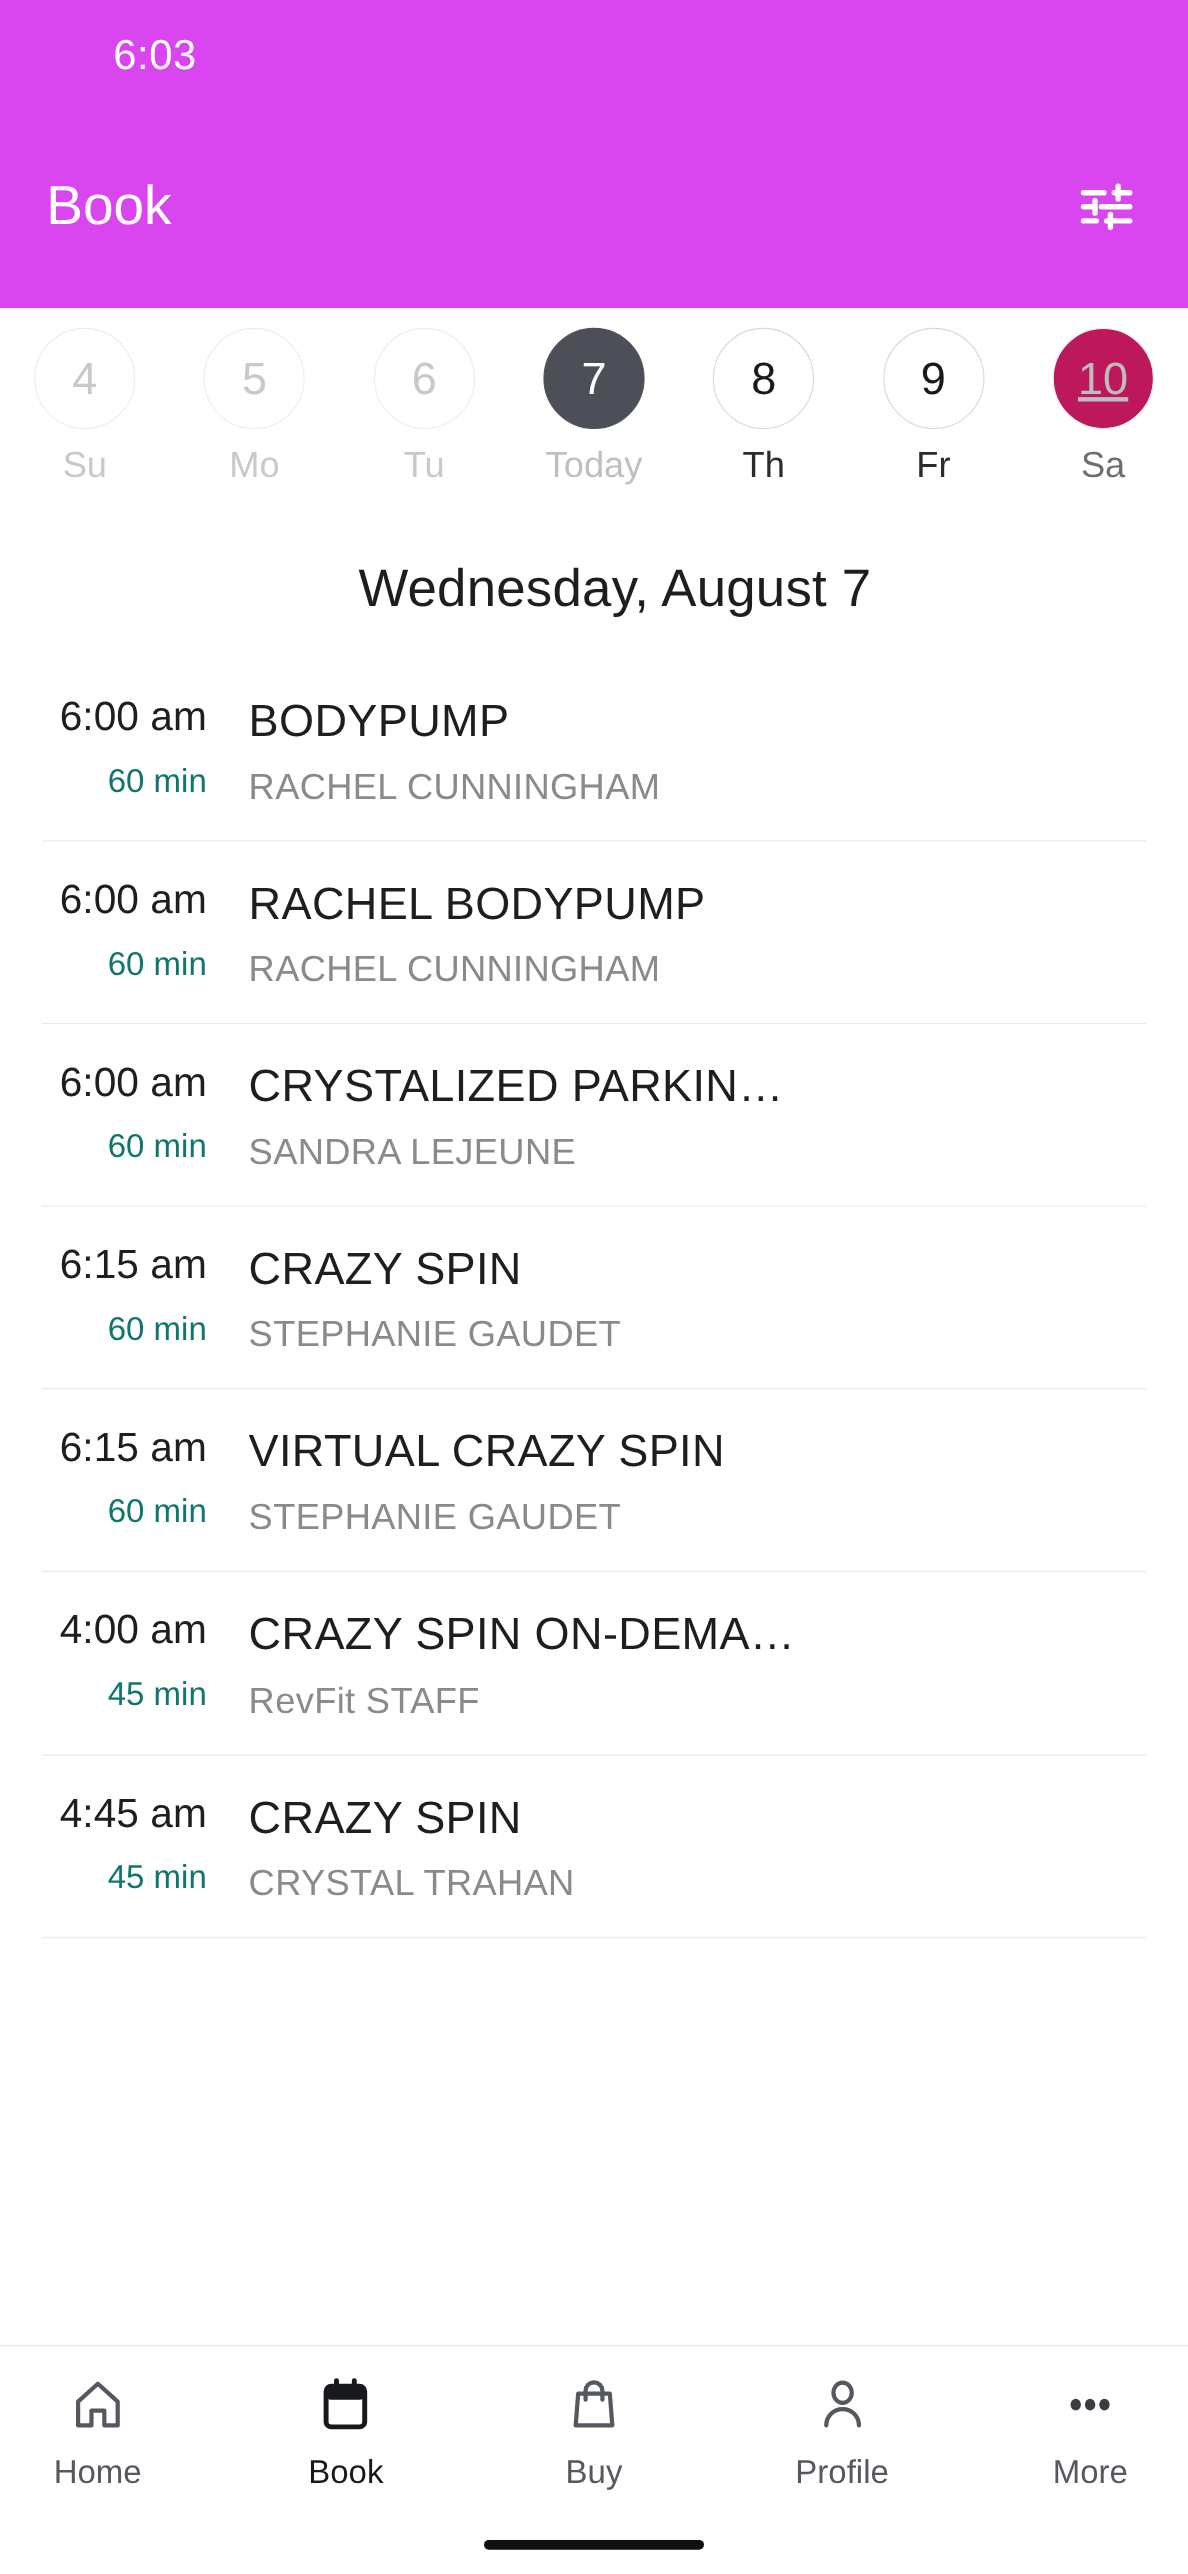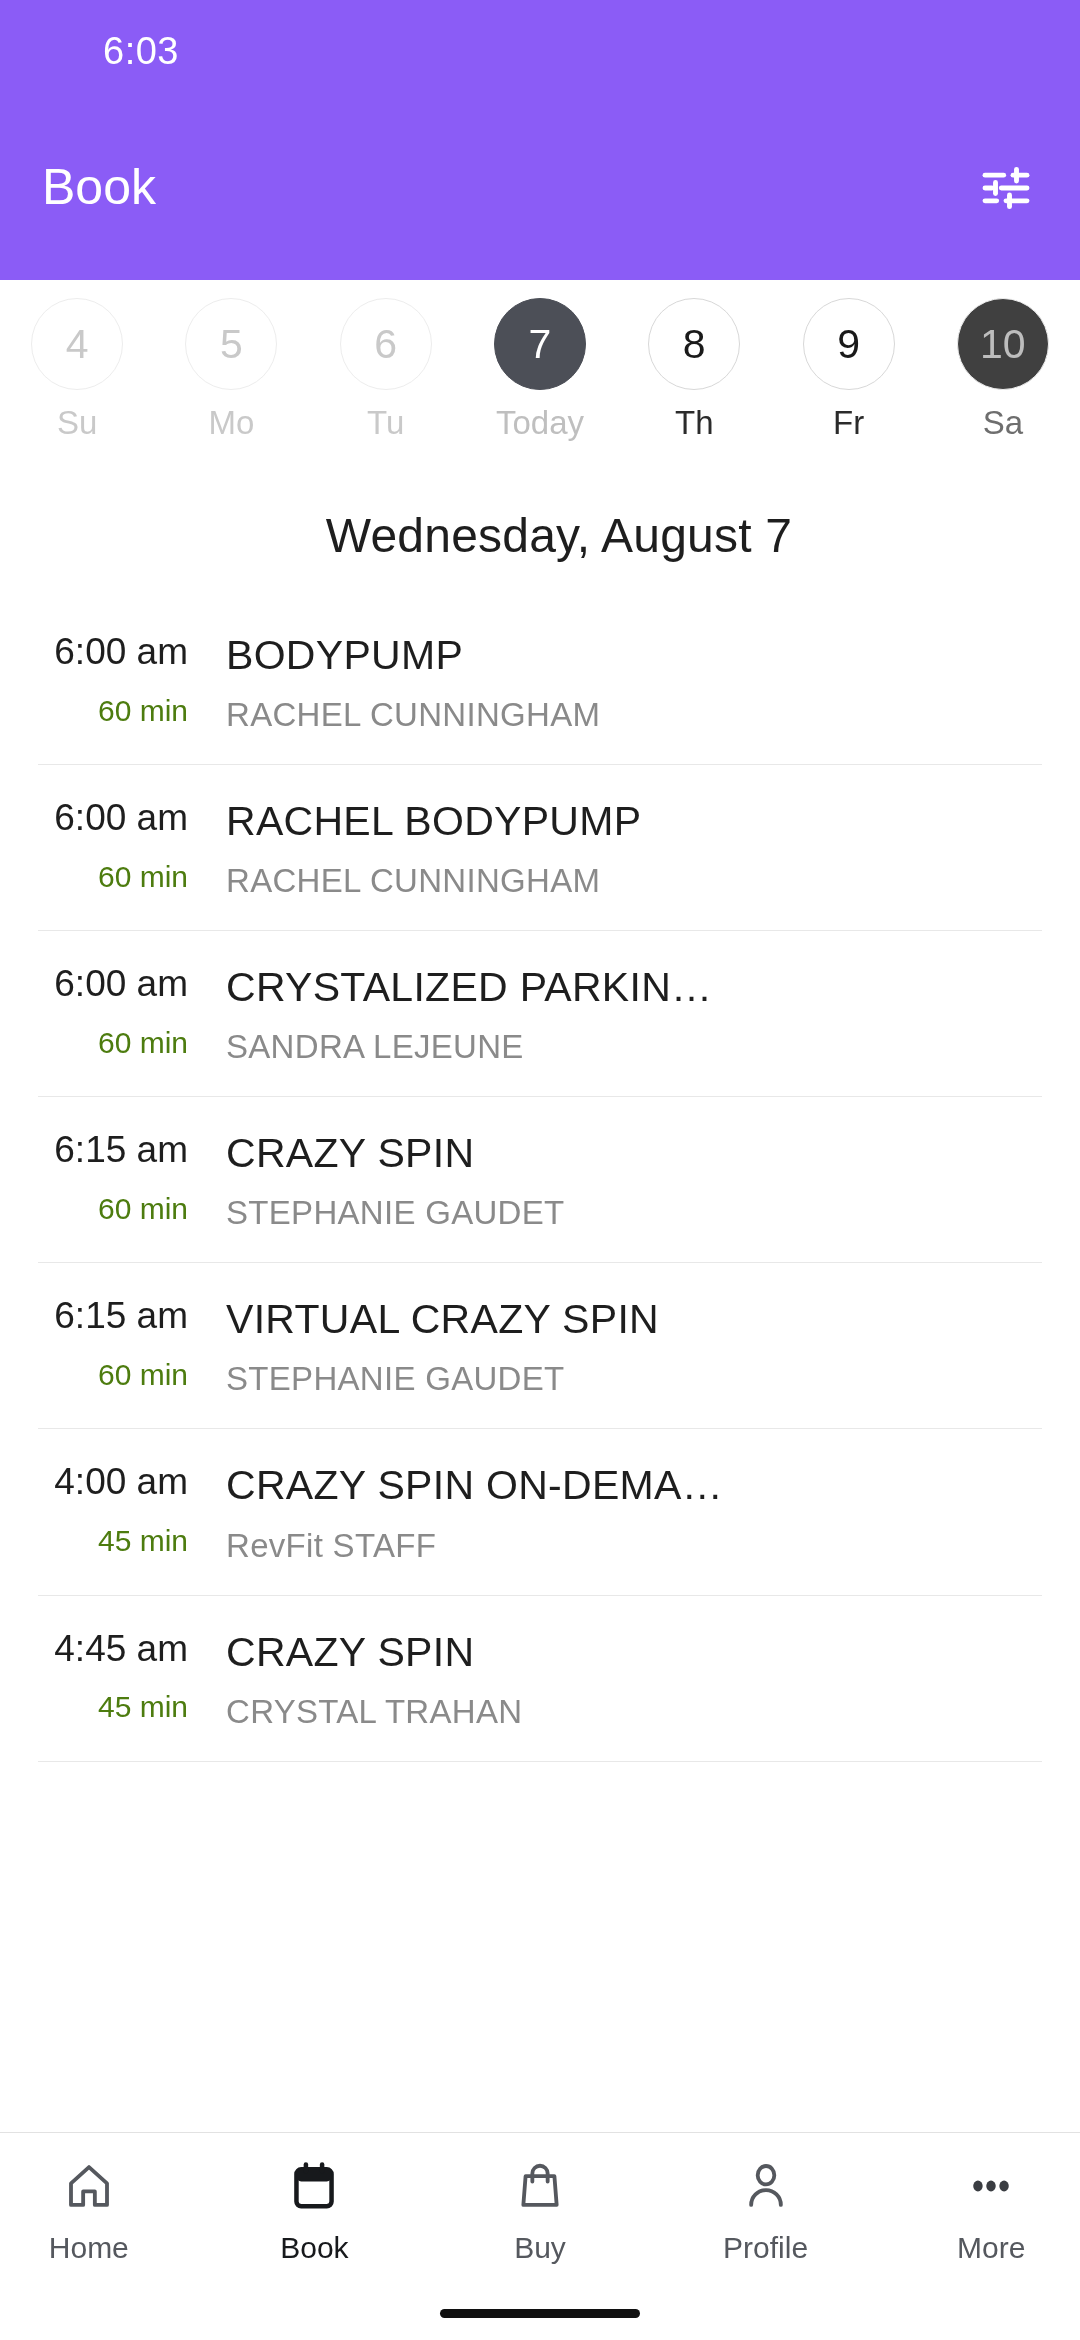--- a/index.html
+++ b/index.html
@@ -5,21 +5,21 @@
   * { margin:0; padding:0; box-sizing:border-box; }
   html, body {
     width:1080px; height:2340px;
     font-family:"Liberation Sans", sans-serif;
     background:#ffffff;
     overflow:hidden;
   }
   #app { position:relative; width:1080px; height:2340px; background:#fff; display:flex; flex-direction:column; }
 
   
-  .header-red { background:#8b5cf6; height:280px; flex:0 0 280px; position:relative; }
+  .header-red { background:#d946ef; height:280px; flex:0 0 280px; position:relative; }
   .statusbar { height:100px; position:relative; }
   .status-time {
     position:absolute; left:103px; top:30px;
     color:#ffffff; font-size:38px; letter-spacing:0.5px;
   }
   .appbar {
     position:absolute; left:0; right:0; top:100px; height:180px;
     display:flex; align-items:flex-start; justify-content:space-between;
     padding:62px 42px 0 42px;
   }
@@ -36,21 +36,21 @@
     flex:1 1 0; display:flex; flex-direction:column; align-items:center;
   }
   .date-circle {
     width:92px; height:92px; border-radius:50%;
     display:flex; align-items:center; justify-content:center;
     font-size:41px; font-weight:400;
   }
   .date-circle.past   { border:1.6px solid #EDEDED; color:#C9C9C9; background:#fff; }
   .date-circle.today  { background:#4C4F57; color:#ffffff; border:1.6px solid #4C4F57; }
   .date-circle.future { border:1.6px solid #D8D8D8; color:#1A1A1A; background:#fff; }
-  .date-circle.muted  { background:#404040; border:1.6px solid #EEEEEE; color:#BDBDBD; }
+  .date-circle.muted  { background:#be185d; border:1.6px solid #EEEEEE; color:#BDBDBD;text-decoration:underline; }
   .date-dow { margin-top:14px; font-size:33px; }
   .date-dow.past   { color:#C9C9C9; }
   .date-dow.today  { color:#BFBFBF; }
   .date-dow.future { color:#2B2B2B; }
   .date-dow.muted  { color:#6E6E6E; }
 
   
   .day-title {
     padding:58px 0 0 38px; font-size:48px; color:#1E1E1E; font-weight:400;
     letter-spacing:0.2px;
@@ -64,21 +64,21 @@
     padding:34px 0 30px 0; margin:0 38px;
     border-bottom:1.5px solid #E8E8E8;
     min-height:133px;
   }
   .class-row:first-child { border-top:none; }
   .row-left {
     width:150px; flex:0 0 150px; display:flex; flex-direction:column;
     align-items:flex-end; padding-right:0;
   }
   .row-time { font-size:37px; color:#1E1E1E; line-height:1.05; white-space:nowrap; }
-  .row-dur { font-size:30px; color:#4d7c0f; margin-top:22px; white-space:nowrap;text-align:center; }
+  .row-dur { font-size:30px; color:#0f766e; margin-top:22px; white-space:nowrap;text-align:center; }
   .row-right { flex:1 1 auto; padding-left:38px; min-width:0; }
   .row-title {
     font-size:41px; color:#1E1E1E; letter-spacing:0.3px; line-height:1.1;
     white-space:nowrap; overflow:hidden; text-overflow:ellipsis;
   }
   .row-instructor {
     font-size:33px; color:#8A8A8A; margin-top:18px; letter-spacing:0.3px;
     white-space:nowrap; overflow:hidden; text-overflow:ellipsis;
   }
 

